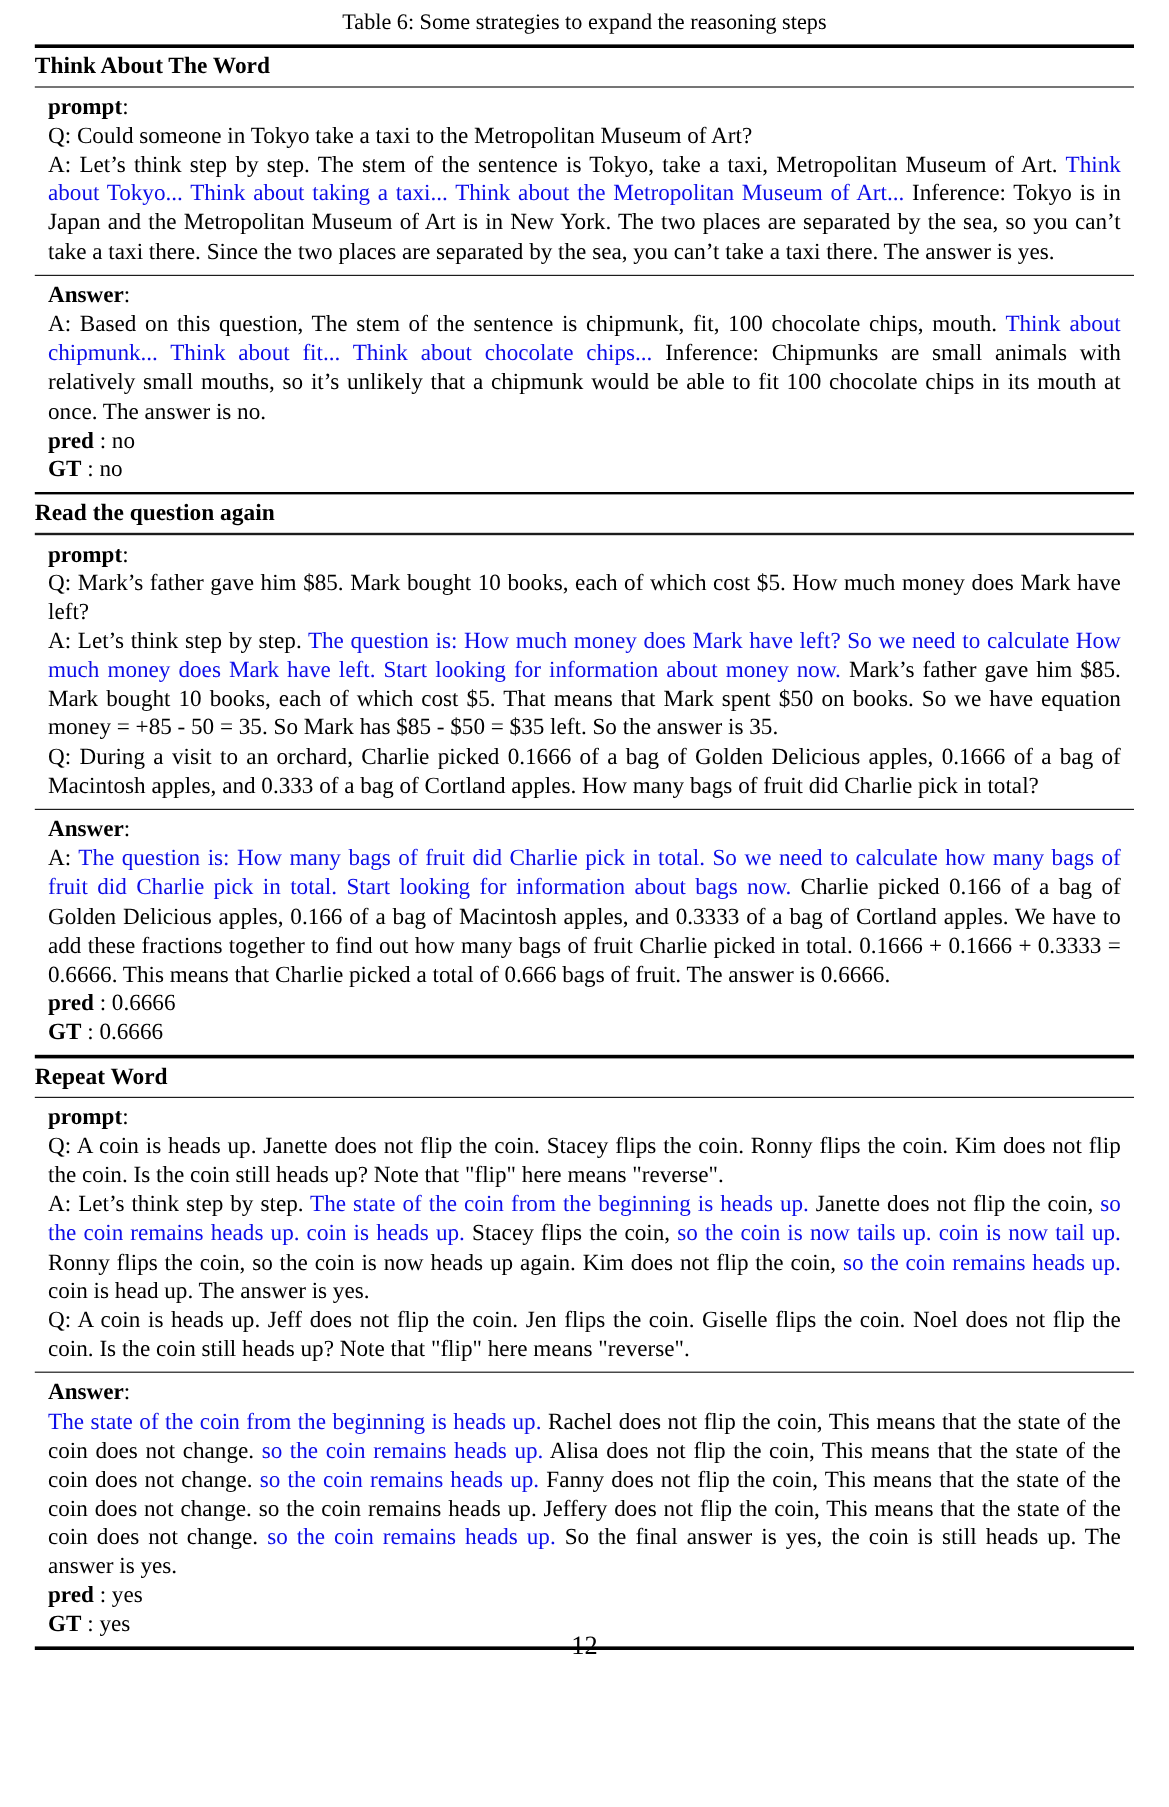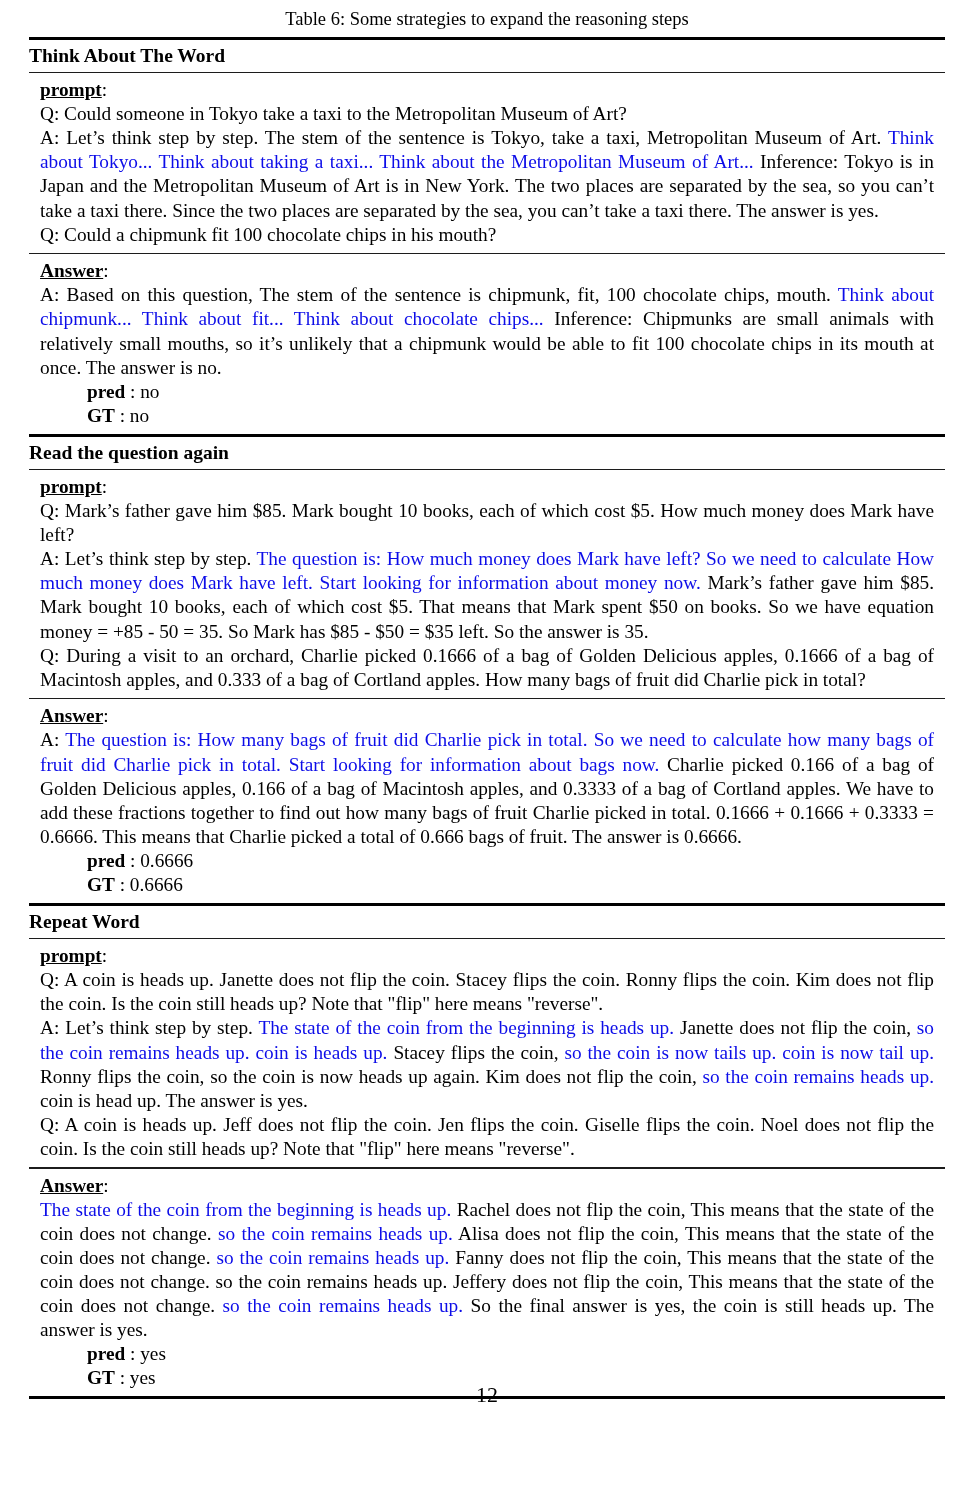--- a/index.html
+++ b/index.html
@@ -28,23 +28,23 @@
     font-size: 19.5px;
     line-height: 24px;
     padding: 4px 0 4px 0;
   }
   .cell {
     padding: 5px 11px 6px 11px;
     font-size: 19.3px;
     line-height: 24.1px;
     text-align: justify;
   }
-  .label-line .lbl { font-weight: bold; text-decoration: underline; }
+  .label-line .lbl { font-weight: bold; }
   .para { text-align: justify; }
-  .kv .lbl { font-weight: bold; margin-left: 47px; }
+  .kv .lbl { font-weight: bold; }
   .footer {
     position: relative;
     margin: 0 29px;
   }
   .page-num {
     position: absolute;
     left: 50%;
     top: -13px;
     transform: translateX(-50%);
     font-size: 22px;
@@ -61,21 +61,20 @@
 
   <div>
     <div class="rule thick"></div>
     <div class="section-header">Think About The Word</div>
     <div class="rule thin"></div>
     <div class="cell">
       <div class="label-line"><span class="lbl">prompt</span><span>:</span></div>
       <div>
           <div class="para"><span>Q: Could someone in Tokyo take a taxi to the Metropolitan Museum of Art?</span></div>
           <div class="para"><span>A: Let’s think step by step. The stem of the sentence is Tokyo, take a taxi, Metropolitan Museum of Art. </span><span style="color: rgb(13, 13, 232);">Think about Tokyo... Think about taking a taxi... Think about the Metropolitan Museum of Art... </span><span>Inference: Tokyo is in Japan and the Metropolitan Museum of Art is in New York. The two places are separated by the sea, so you can’t take a taxi there. Since the two places are separated by the sea, you can’t take a taxi there. The answer is yes.</span></div>
-          <div class="para"><span>Q: Could a chipmunk fit 100 chocolate chips in his mouth?</span></div>
         </div>
     </div>
     <div class="rule thin"></div>
     <div class="cell">
       <div class="label-line"><span class="lbl">Answer</span><span>:</span></div>
       <div>
           <div class="para"><span>A: Based on this question, The stem of the sentence is chipmunk, fit, 100 chocolate chips, mouth. </span><span style="color: rgb(13, 13, 232);">Think about chipmunk... Think about fit... Think about chocolate chips... </span><span>Inference: Chipmunks are small animals with relatively small mouths, so it’s unlikely that a chipmunk would be able to fit 100 chocolate chips in its mouth at once. The answer is no.</span></div>
         </div>
       <div class="kv"><span class="lbl">pred</span><span> : </span><span>no</span></div>
       <div class="kv"><span class="lbl">GT</span><span> : </span><span>no</span></div>

